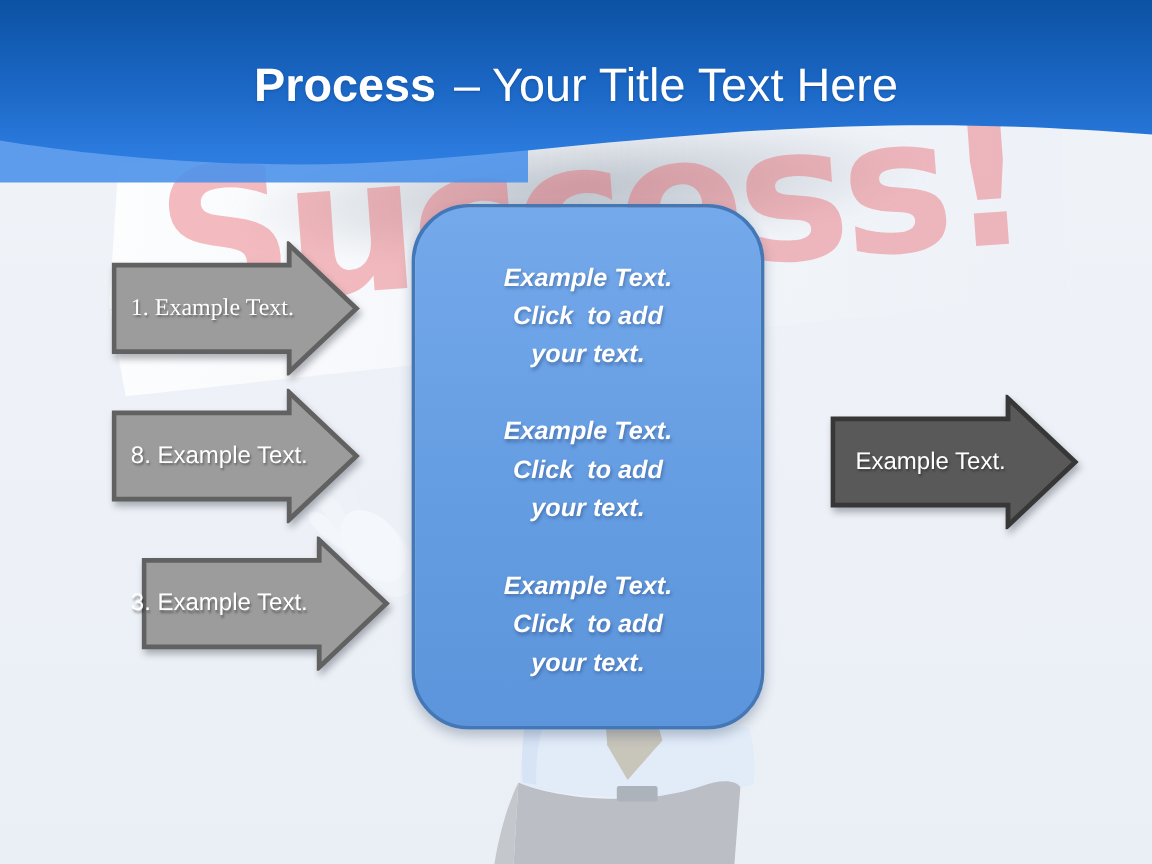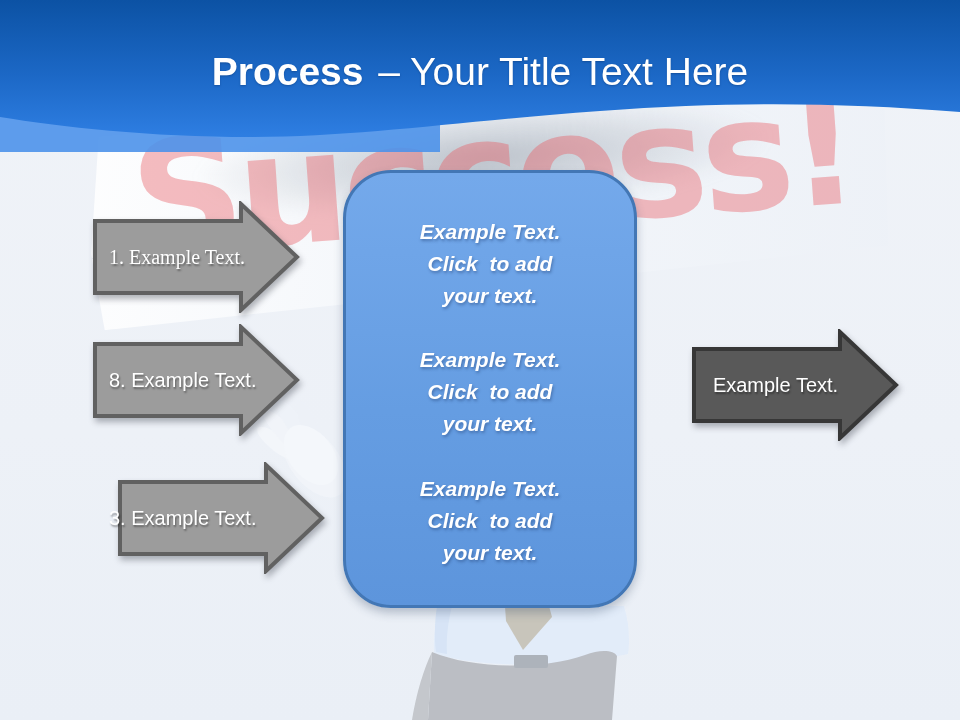--- a/index.html
+++ b/index.html
@@ -51,21 +51,21 @@
   
   .arrow{position:absolute;width:207px;height:112px;z-index:3;}
   .arrow svg{filter:drop-shadow(2px 4px 3px rgba(80,85,95,.45));}
   .arrow-label{
     position:absolute;left:16px;top:50%;transform:translateY(-50%);
     color:#fff;font-size:20px;white-space:nowrap;
     text-shadow:1px 2px 2px rgba(0,0,0,.38);
   }
   .arrow-1{left:93px;top:201px;font-family:Liberation Serif, serif;}
   .arrow-2{left:93px;top:324px;}
-  .arrow-3{left:93px;top:462px;padding-left:25px;}
+  .arrow-3{left:93px;top:447px;padding-left:25px;}
   .arrow-right{left:692px;top:329px;}
   .arrow-right .arrow-label{left:0;right:40px;text-align:center;transform:translateY(-50%);}
 
   
   .center-box{
     position:absolute;left:343px;top:170px;width:294px;height:438px;z-index:3;
     box-sizing:border-box;border:3px solid #4377b5;border-radius:48px;
     background:linear-gradient(180deg,#74a9eb 0%,#659de2 55%,#5d95dc 100%);
     box-shadow:0 5px 10px rgba(50,70,100,.30);
     display:flex;flex-direction:column;justify-content:space-evenly;

